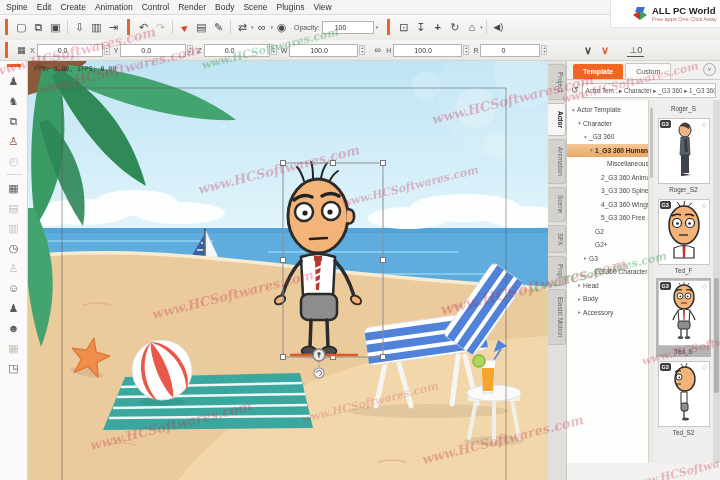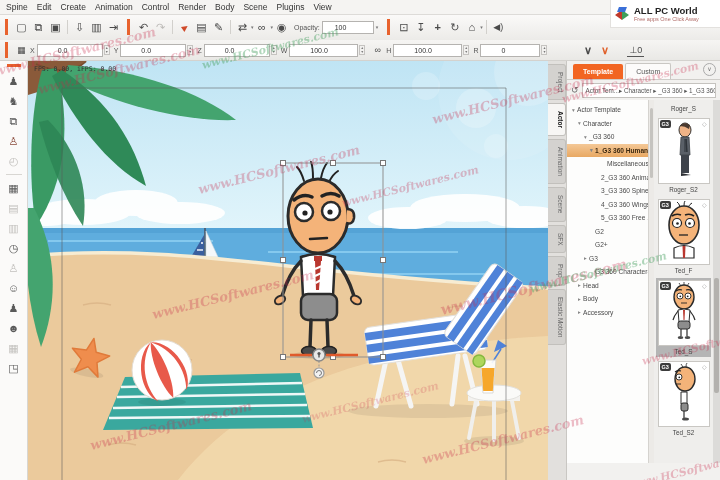--- a/index.html
+++ b/index.html
@@ -6,21 +6,21 @@
   body{width:720px;height:480px;position:relative;overflow:hidden;
        font-family:"Liberation Sans",sans-serif;background:#e9e7e4;
        -webkit-font-smoothing:antialiased;}
   
   .menubar{position:absolute;left:0;top:0;width:720px;height:14px;background:#f5f4f2;
            border-bottom:1px solid #dddbd8;display:flex;align-items:center;gap:9px;
            padding-left:6px;font-size:8.5px;color:#333;z-index:20;}
   .menubar span{cursor:default;}
   .logo{position:absolute;right:0;top:0;width:110px;height:28px;background:#fff;
         border:1px solid #e3e1de;border-top:0;border-right:0;z-index:70;display:flex;
-        align-items:center;gap:5px;padding-left:4px;box-sizing:border-box;}
+        align-items:center;gap:5px;padding-left:22px;box-sizing:border-box;}
   .logo .cube{width:14px;height:14px;position:relative;flex:0 0 auto;}
   .logo .cube i{position:absolute;display:block;}
   .logo .cube .f1{left:0;top:3px;width:0;height:0;border-top:5px solid transparent;
         border-bottom:5px solid transparent;border-right:7px solid #c0392b;}
   .logo .cube .f2{right:0;top:3px;width:0;height:0;border-top:5px solid transparent;
         border-bottom:5px solid transparent;border-left:7px solid #3f9e5a;}
   .logo .cube .f3{left:3px;top:0;width:8px;height:5px;background:#3a6fd8;transform:skewX(-20deg);}
   .logo .t1{font-size:9.5px;font-weight:bold;color:#222;line-height:10px;}
   .logo .t2{font-size:5.5px;color:#b06a66;}
   .toolbar1{position:absolute;left:0;top:14px;width:720px;height:26px;

